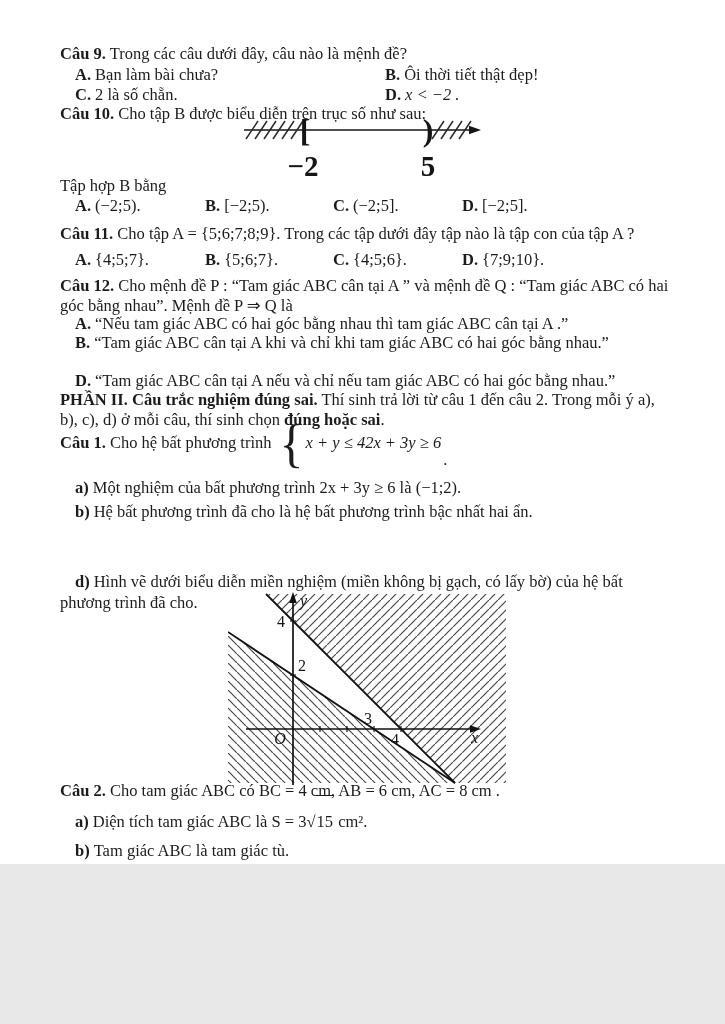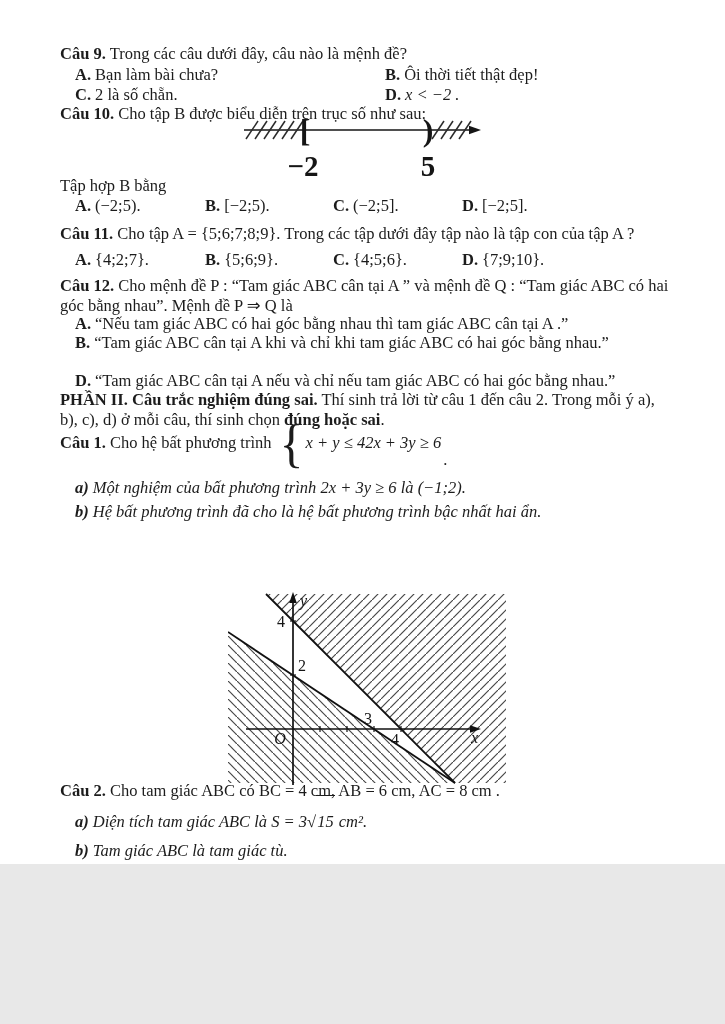--- a/index.html
+++ b/index.html
@@ -14,21 +14,21 @@
     overflow:hidden;
   }
   .blk{position:absolute;left:60px;width:616px;}
   b,.b{font-weight:bold;}
   .opt b{margin-right:4px;}
   .row{display:flex;}
   .grid4{position:absolute;left:75px;width:600px;display:flex;align-items:center;}
   .grid4 .c1{width:130px;}
   .grid4 .c2{width:128px;}
   .grid4 .c3{width:129px;}
-  .indent{text-indent:15px;font-style:italic;}
+  .indent{text-indent:15px;}
   .math{font-style:italic;}
   .sysrow{display:flex;align-items:center;}
   .brace{font-size:50px;font-weight:400;line-height:48px;margin-left:8px;transform:scaleY(1.05);}
   .syscol{display:flex;flex-direction:row;justify-content:space-between;margin-left:2px;}
   .syscol span{line-height:26px;font-style:italic;}
   .sysdot{align-self:flex-end;margin-left:2px;}
   .fracrow{display:flex;align-items:center;margin-left:15px;}
   .frac{display:inline-flex;flex-direction:column;align-items:center;margin:0 5px;}
   .frac .num{border-bottom:1.4px solid #1c1c1c;padding:0 5px;line-height:21px;}
   .frac .den{padding:0 5px;line-height:21px;}
@@ -91,22 +91,22 @@
     <span class="opt c2"><b>B.</b><span>[−2;5).</span></span>
     <span class="opt c3"><b>C.</b><span>(−2;5].</span></span>
     <span class="opt"><b>D.</b><span>[−2;5].</span></span>
   </div>
 
   <div class="blk" style="top:224px">
     <b>Câu 11.</b>
     <span>Cho tập A = {5;6;7;8;9}. Trong các tập dưới đây tập nào là tập con của tập A ?</span>
   </div>
   <div class="grid4" style="top:250px">
-    <span class="opt c1"><b>A.</b><span>{4;2;7}.</span></span>
-    <span class="opt c2"><b>B.</b><span>{5;6;9}.</span></span>
+    <span class="opt c1"><b>A.</b><span>{4;5;7}.</span></span>
+    <span class="opt c2"><b>B.</b><span>{5;6;7}.</span></span>
     <span class="opt c3"><b>C.</b><span>{4;5;6}.</span></span>
     <span class="opt"><b>D.</b><span>{7;9;10}.</span></span>
   </div>
 
   <div class="blk" style="top:276px">
     <b>Câu 12.</b>
     <span>Cho mệnh đề P : “Tam giác ABC cân tại A ” và mệnh đề Q : “Tam giác ABC có hai góc bằng nhau”. Mệnh đề P ⇒ Q là</span>
   </div>
   <div class="blk opt" style="top:314px;left:75px;width:600px">
     <b>A.</b><span>“Nếu tam giác ABC có hai góc bằng nhau thì tam giác ABC cân tại A .”</span>
@@ -134,20 +134,23 @@
     </span>
     <span class="sysdot">.</span>
   </div>
 
   <div class="blk opt indent" style="top:478px">
     <b>a)</b><span>Một nghiệm của bất phương trình 2x + 3y ≥ 6 là (−1;2).</span>
   </div>
   <div class="blk opt indent" style="top:502px">
     <b>b)</b><span>Hệ bất phương trình đã cho là hệ bất phương trình bậc nhất hai ẩn.</span>
   </div>
+  <div class="blk opt indent" style="top:571px;line-height:21px">
+    <b>d)</b><span>Hình vẽ dưới biểu diễn miền nghiệm (miền không bị gạch, có lấy bờ) của hệ bất phương trình đã cho.</span>
+  </div>
 
   <svg style="position:absolute;left:228px;top:591px" width="280" height="196" viewBox="0 0 280 196">
     <defs>
       <pattern id="hA" width="9" height="9" patternUnits="userSpaceOnUse">
         <line x1="0" y1="9" x2="9" y2="0" stroke="#474747" stroke-width="1.2"></line>
       </pattern>
       <pattern id="hB" width="9" height="9" patternUnits="userSpaceOnUse">
         <line x1="0" y1="0" x2="9" y2="9" stroke="#474747" stroke-width="1.2"></line>
       </pattern>
     </defs>

